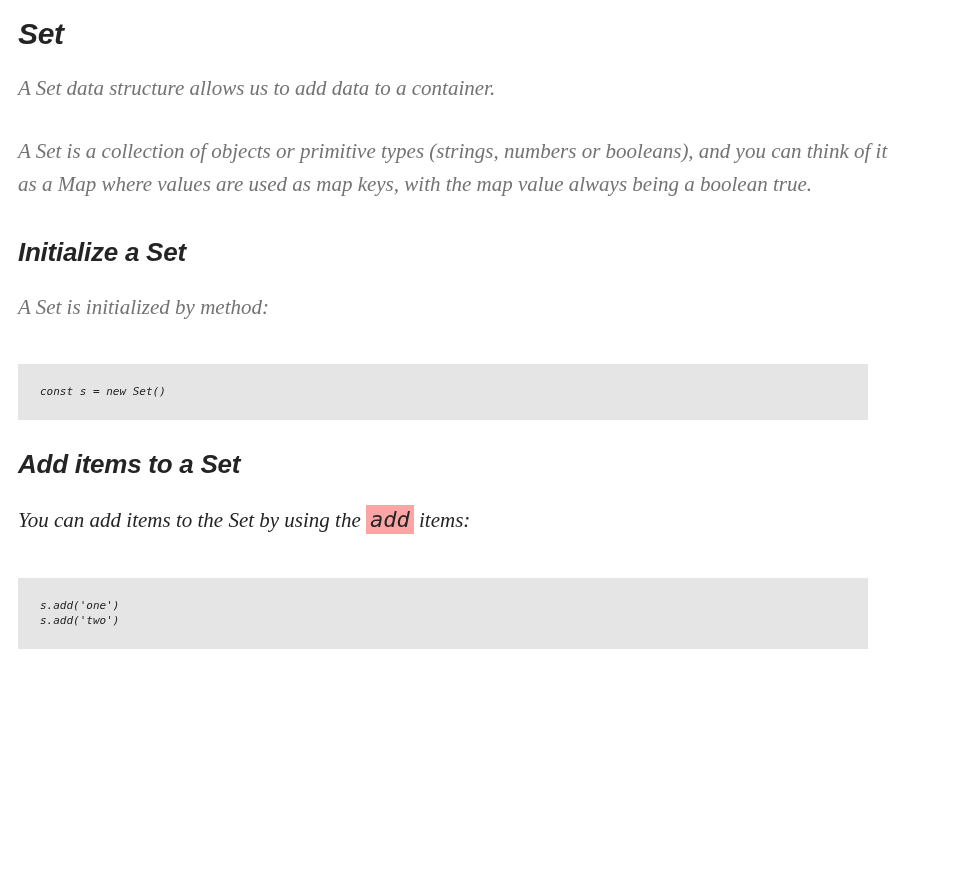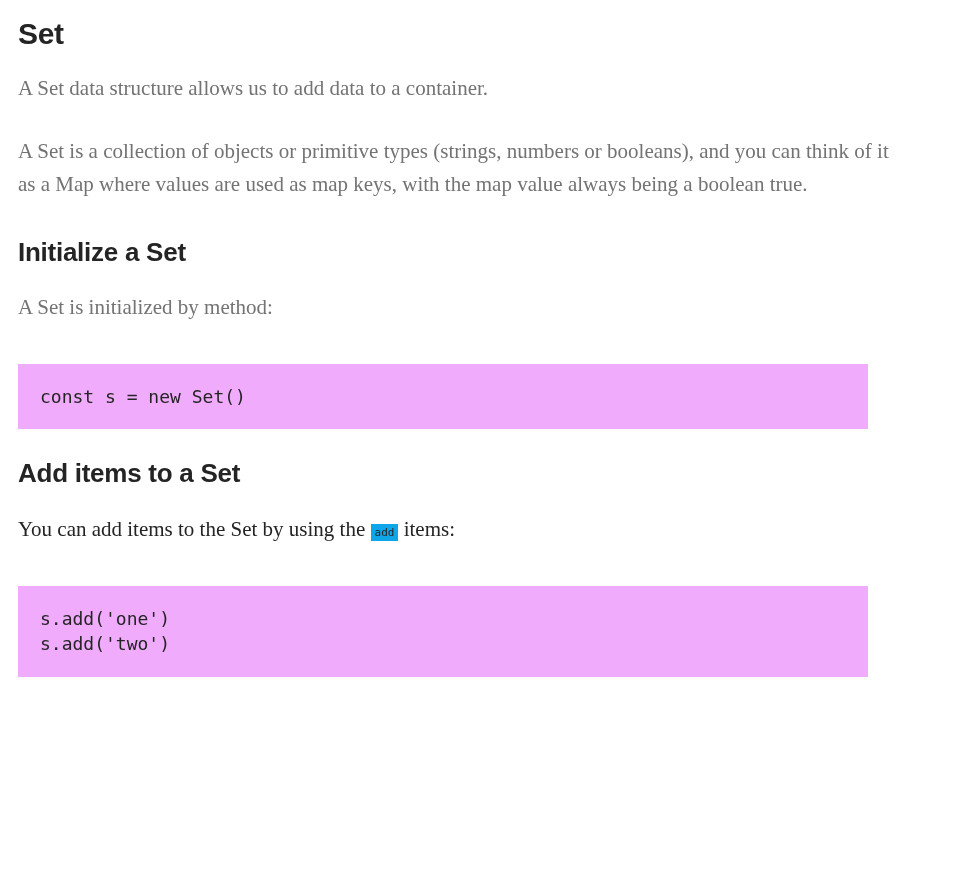--- a/index.html
+++ b/index.html
@@ -1,18 +1,19 @@
 <!DOCTYPE html>
 <html><head>
   <meta charset="utf-8">
   <style>
     * {
       margin: 0;
       padding: 0;
       box-sizing: border-box;
+      font-style: italic;
     }
     body {
       font-family: Georgia, 'Times New Roman', serif;
       color: #242424;
       background: #ffffff;
       padding: 10px 18px 40px 18px;
       max-width: 974px;
       font-size: 21px;
       line-height: 1.6;
     }
@@ -32,36 +33,36 @@
       margin-bottom: 18px;
     }
     p {
       font-size: 21px;
       line-height: 1.58;
       color: #737373;
       margin-bottom: 30px;
       max-width: 880px;
     }
     pre {
-      background: #f0abfc;
+      background: #e5e5e5;
       padding: 20px 22px;
       font-family: 'Menlo', 'Consolas', 'Monaco', monospace;
-      font-size: 18px;
+      font-size: 11px;
       line-height: 1.4;
       color: #242424;
       margin-top: 40px;
       margin-bottom: 20px;
       white-space: pre;
       overflow-x: auto;
       max-width: 850px;
     }
     code.inline {
       font-family: 'Menlo', 'Consolas', 'Monaco', monospace;
-      background: #0ea5e9;
-      font-size: 11px;
+      background: #fca5a5;
+      font-size: 22px;
       padding: 2px 4px;
     }
     .para-with-code {
       font-size: 21px;
       line-height: 1.58;
       color: #242424;
       margin-bottom: 30px;
       max-width: 880px;
     }
   </style>

